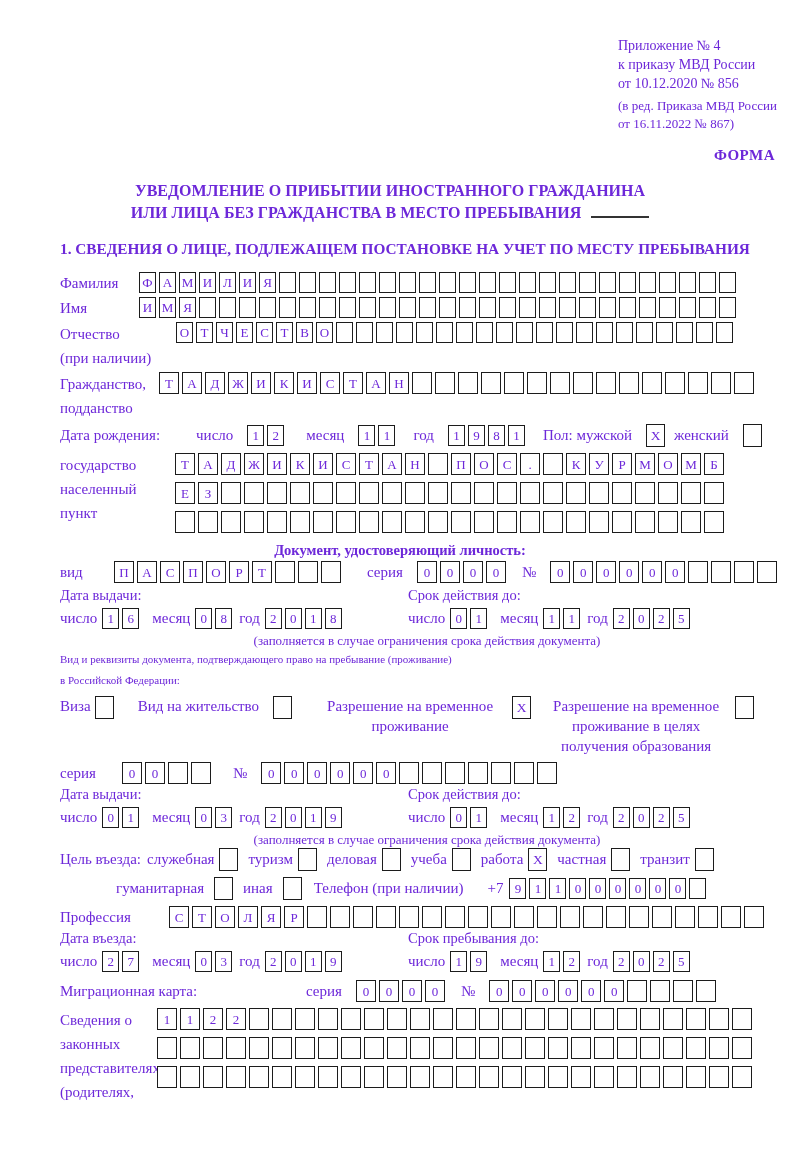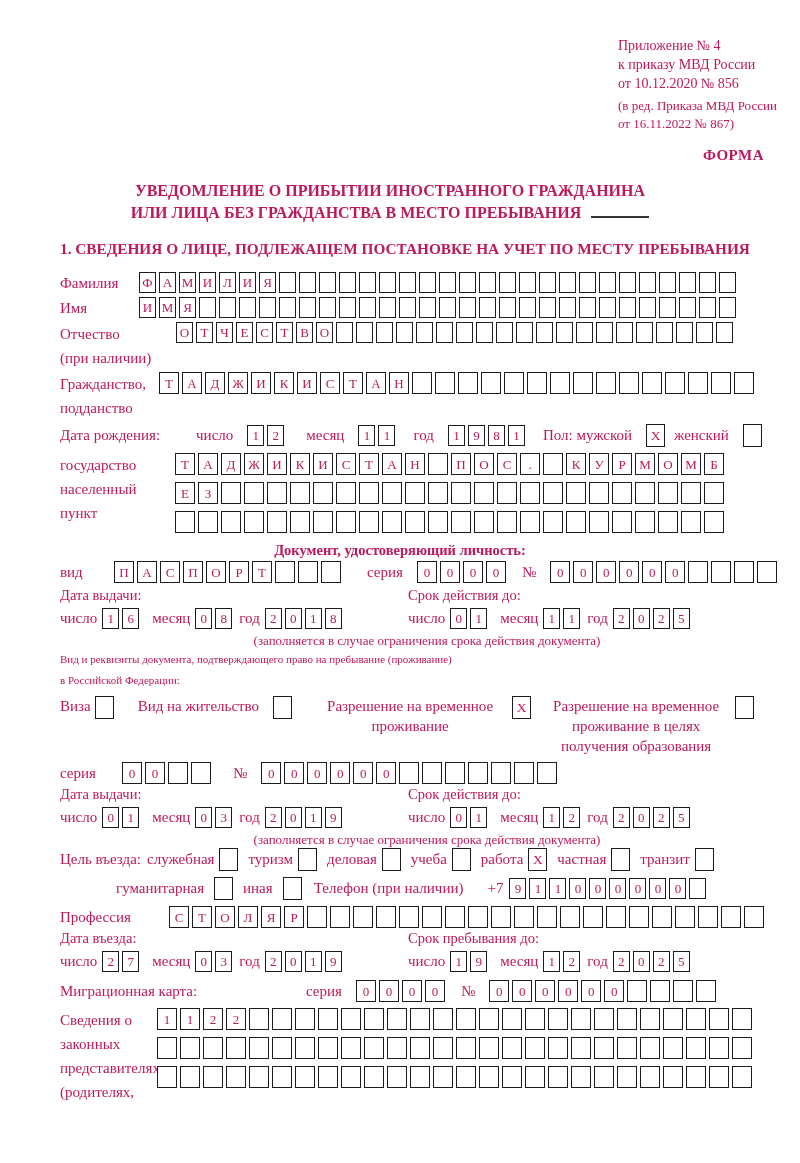--- a/index.html
+++ b/index.html
@@ -1,25 +1,25 @@
 <!DOCTYPE html>
 <html lang="ru"><head>
 <meta charset="utf-8">
 <style>
   html,body { margin:0; padding:0; background:#888; }
   .page {
     position:relative; width:800px; height:1163px; margin:0 auto;
-    background:#ffffff; color:#be185d;
+    background:#ffffff; color:#6d28d9;
     font-family:"Liberation Serif","DejaVu Serif",serif;
     overflow:hidden;
   }
   .appendix { position:absolute; left:618px; top:36px; font-size:14px; line-height:19px; }
   .appendix .ed { font-size:13px; line-height:18px; }
   .appendix .ed.first { margin-top:4px; }
-  .forma { position:absolute; top:147px; right:36px; font-weight:bold; font-size:15px; letter-spacing:.5px; }
+  .forma { position:absolute; top:147px; right:25px; font-weight:bold; font-size:15px; letter-spacing:.5px; }
   .main { position:absolute; left:60px; top:180px; width:738px; }
   .title { text-align:center; font-weight:bold; font-size:16px; line-height:22px; width:660px; }
   .title .u { display:inline-block; width:58px; height:3px; border-bottom:2.5px solid #333; margin-left:10px; }
   .sec-heading { font-weight:bold; font-size:15.3px; margin:16px 0 14px 0; }
   .frow { display:flex; align-items:flex-start; margin-bottom:4px;gap:9px; }
   .frow.center { align-items:center; }
   .flabel { font-size:15px; line-height:20px; flex-shrink:0; }
   .sub { font-size:15px; line-height:20px; }
   .cells { display:flex; flex-wrap:nowrap; }
   .cell {

